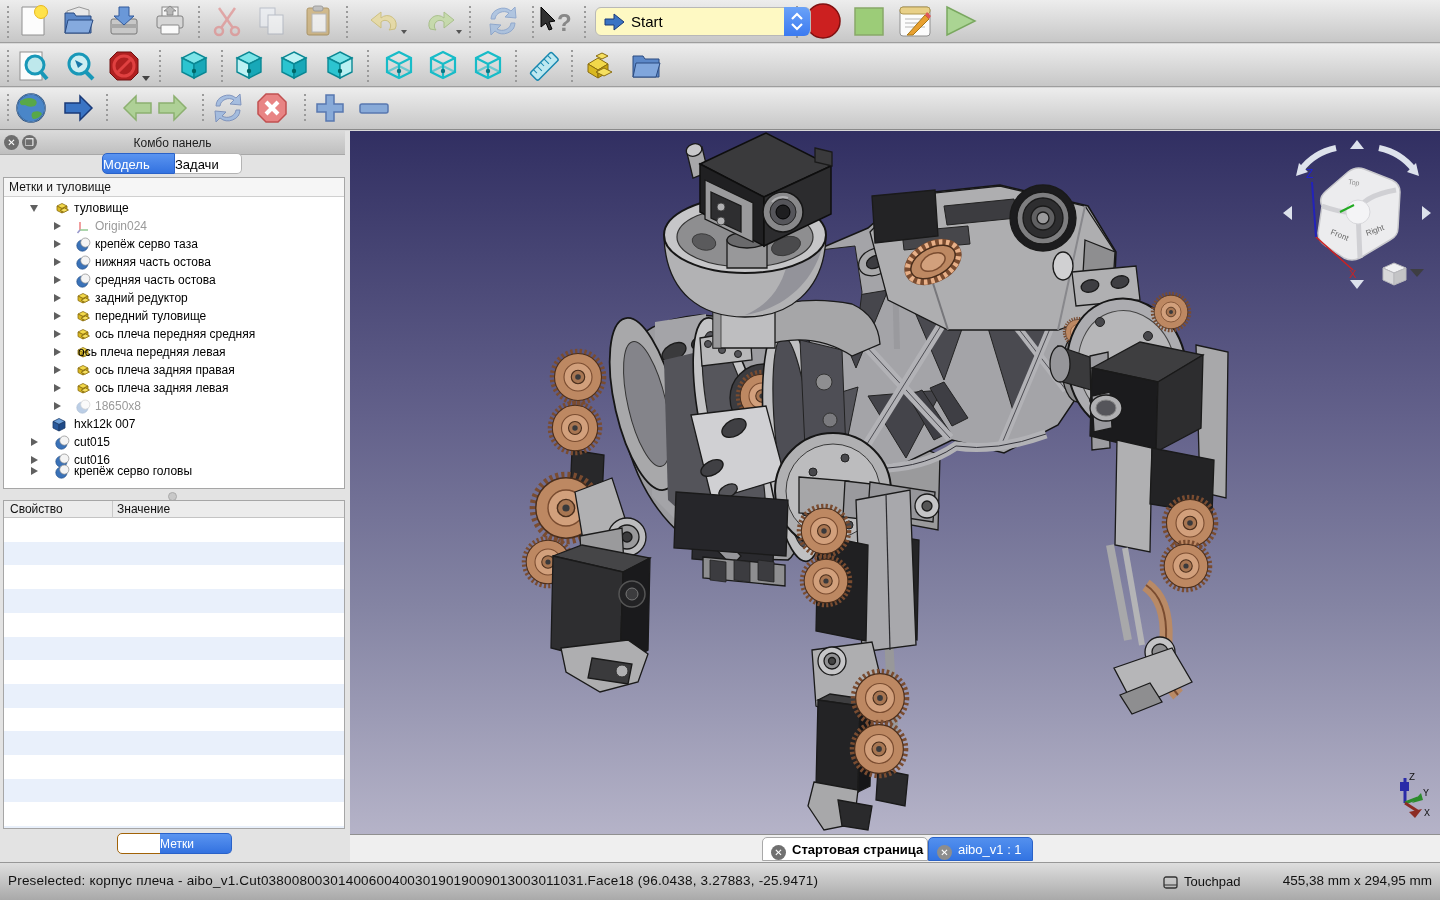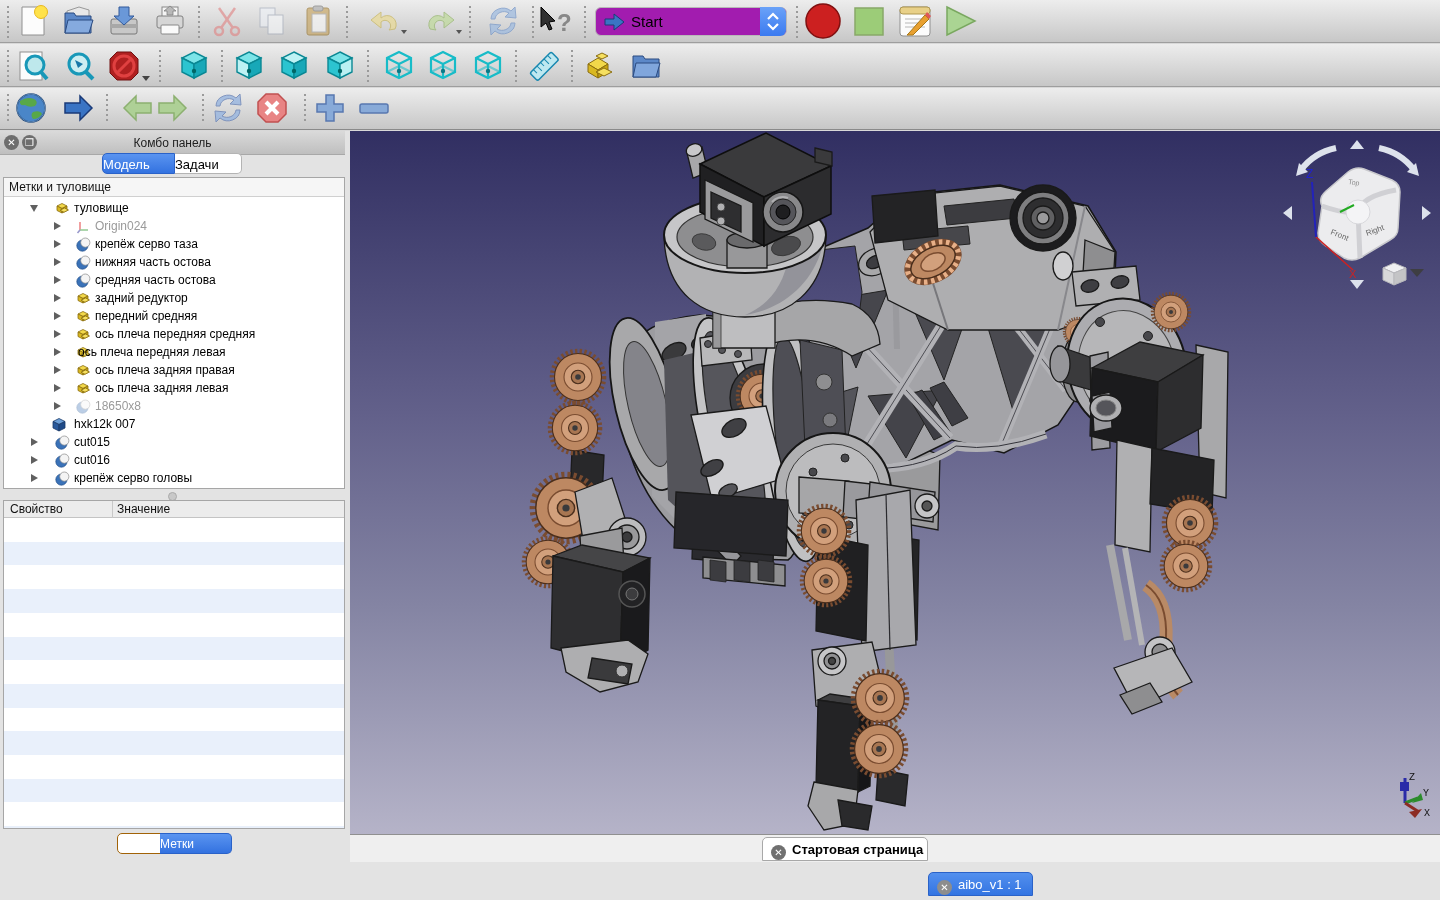--- a/index.html
+++ b/index.html
@@ -1,19 +1,19 @@
 <!DOCTYPE html>
 <html><head>
 <meta charset="utf-8">
 <style>
 * { margin:0; padding:0; box-sizing:border-box; }
 html,body { width:1440px; height:900px; overflow:hidden; font-family:"Liberation Sans", sans-serif; }
 #root { position:relative; width:1440px; height:900px; background:#e3e3e3; }
 #toolbar { position:absolute; left:0; top:0; width:1440px; height:131px; background:#d8d8d8; }
-#combo { position:absolute; left:595px; top:7px; width:192px; height:29px; background:#a21caf;
+#combo { position:absolute; left:595px; top:7px; width:216px; height:29px; background:#fef9c3;
   border:1px solid #b8b8b8; border-radius:6px; }
 #combo .txt { position:absolute; left:35px; top:5px; font-size:15px; color:#000; }
 #combo .stepper { position:absolute; right:0px; top:-1px; width:26px; height:29px;
   background:linear-gradient(#6aa2f8,#3b7af0); border-radius:0 6px 6px 0; }
 #leftpanel { position:absolute; left:0; top:131px; width:350px; height:731px; background:#e3e3e3; }
 #cptitle { position:absolute; left:0; top:0; width:345px; height:24px;
   background:linear-gradient(#dadada,#bfbfbf); border-bottom:1px solid #a8a8a8;
   font-size:12px; color:#222; text-align:center; line-height:24px; }
 .winbtn { position:absolute; top:4px; width:15px; height:15px; border-radius:50%;
   background:#6e6e6e; color:#fff; font-size:10px; line-height:15px; text-align:center; }
@@ -355,21 +355,21 @@
             <span class="tlabel" style="left:91px;color:#000">задний редуктор</span>
           </div>
           <div class="trow" style="top:129px;width:342px;">
             <div class="tri trir" style="left:50px"></div>
             <div class="ticon" style="left:72px"><svg width="15" height="15" viewBox="0 0 15 15">
                 <polygon points="2,5 7,2.5 12,5 7,7.5" fill="#f2d84a" stroke="#8a6d10" stroke-width="0.8"></polygon>
                 <polygon points="2,5 7,7.5 7,12 2,9.5" fill="#d9b820" stroke="#8a6d10" stroke-width="0.8"></polygon>
                 <polygon points="7,7.5 12,5 12,9.5 7,12" fill="#c7a410" stroke="#8a6d10" stroke-width="0.8"></polygon>
                 <polygon points="5,9.2 9.5,7 13.5,9 9,11.2" fill="#f6e060" stroke="#8a6d10" stroke-width="0.8"></polygon>
               </svg></div>
-            <span class="tlabel" style="left:91px;color:#000">передний средняя</span>
+            <span class="tlabel" style="left:91px;color:#000">передний туловище</span>
           </div>
           <div class="trow" style="top:147px;width:342px;">
             <div class="tri trir" style="left:50px"></div>
             <div class="ticon" style="left:72px"><svg width="15" height="15" viewBox="0 0 15 15">
                 <polygon points="2,5 7,2.5 12,5 7,7.5" fill="#f2d84a" stroke="#8a6d10" stroke-width="0.8"></polygon>
                 <polygon points="2,5 7,7.5 7,12 2,9.5" fill="#d9b820" stroke="#8a6d10" stroke-width="0.8"></polygon>
                 <polygon points="7,7.5 12,5 12,9.5 7,12" fill="#c7a410" stroke="#8a6d10" stroke-width="0.8"></polygon>
                 <polygon points="5,9.2 9.5,7 13.5,9 9,11.2" fill="#f6e060" stroke="#8a6d10" stroke-width="0.8"></polygon>
               </svg></div>
             <span class="tlabel" style="left:91px;color:#000">ось плеча передняя средняя</span>
@@ -429,21 +429,21 @@
             <span class="tlabel" style="left:70px;color:#000">cut015</span>
           </div>
           <div class="trow" style="top:273px;width:342px;">
             <div class="tri trir" style="left:27px"></div>
             <div class="ticon" style="left:51px"><svg width="15" height="15" viewBox="0 0 15 15">
                 <circle cx="6.4" cy="8.6" r="5.6" fill="#3a72b8" stroke="#24508a" stroke-width="0.7"></circle>
                 <circle cx="9.3" cy="5.6" r="4.6" fill="#f4f4f4" stroke="#8a8a8a" stroke-width="0.7"></circle>
               </svg></div>
             <span class="tlabel" style="left:70px;color:#000">cut016</span>
           </div>
-          <div class="trow" style="top:291px;width:342px;padding-left:8px;">
+          <div class="trow" style="top:284px;width:342px;padding-left:8px;">
             <div class="tri trir" style="left:27px"></div>
             <div class="ticon" style="left:51px"><svg width="15" height="15" viewBox="0 0 15 15">
                 <circle cx="6.4" cy="8.6" r="5.6" fill="#3a72b8" stroke="#24508a" stroke-width="0.7"></circle>
                 <circle cx="9.3" cy="5.6" r="4.6" fill="#f4f4f4" stroke="#8a8a8a" stroke-width="0.7"></circle>
               </svg></div>
             <span class="tlabel" style="left:70px;color:#000">крепёж серво головы</span>
           </div>
         </div>
   </div>
   <div id="splitter">
@@ -699,17 +699,26 @@
         <line x1="1405" y1="803" x2="1419" y2="812" stroke="#8c2c24" stroke-width="3"></line>
         <polygon points="1409,812 1422,809 1415,818" fill="#8c2c24"></polygon>
         <text x="1409" y="780" font-size="10" fill="#111" font-family="Liberation Mono, monospace">Z</text>
         <text x="1423" y="796" font-size="10" fill="#111" font-family="Liberation Mono, monospace">Y</text>
         <text x="1424" y="816" font-size="10" fill="#111" font-family="Liberation Mono, monospace">X</text>
       </svg>
 </div>
 
 <div id="mditabs">
   <div class="mtab" style="left:412px;width:166px;background:#fff;border:1px solid #a8a8a8;color:#000;padding-left:8px;"><span class="circx">✕</span><b style="font-weight:600">Стартовая страница</b></div>
-  <div class="mtab" style="left:578px;width:105px;background:linear-gradient(#5390ee,#3374e2);border:1px solid #2a62c8;color:#fff;padding-left:8px;margin-top:35px;"><span class="circx" style="background:#8d8d8d">✕</span>aibo_v1 : 1</div>
+  <div class="mtab" style="left:578px;width:105px;background:linear-gradient(#5390ee,#3374e2);border:1px solid #2a62c8;color:#fff;padding-left:8px;"><span class="circx" style="background:#8d8d8d">✕</span>aibo_v1 : 1</div>
 </div>
 
+<div id="statusbar">
+  <span style="position:absolute;left:8px;top:10px;font-size:13.5px;letter-spacing:0.2px;">Preselected: корпус плеча - aibo_v1.Cut038008003014006004003019019009013003011031.Face18 (96.0438, 3.27883, -25.9471)</span>
+  <svg width="16" height="14" style="position:absolute;left:1163px;top:13px;">
+        <rect x="1" y="1" width="13" height="11" rx="2" fill="none" stroke="#333" stroke-width="1.3"></rect>
+        <line x1="1" y1="9" x2="14" y2="9" stroke="#333" stroke-width="1"></line>
+      </svg>
+      <span style="position:absolute;left:1184px;top:11px;">Touchpad</span>
+  <span style="position:absolute;left:1262px;top:10px;width:170px;text-align:right;font-size:13.5px;white-space:nowrap;">455,38 mm x 294,95 mm</span>
+</div>
 
 </div>
 
 </body></html>

